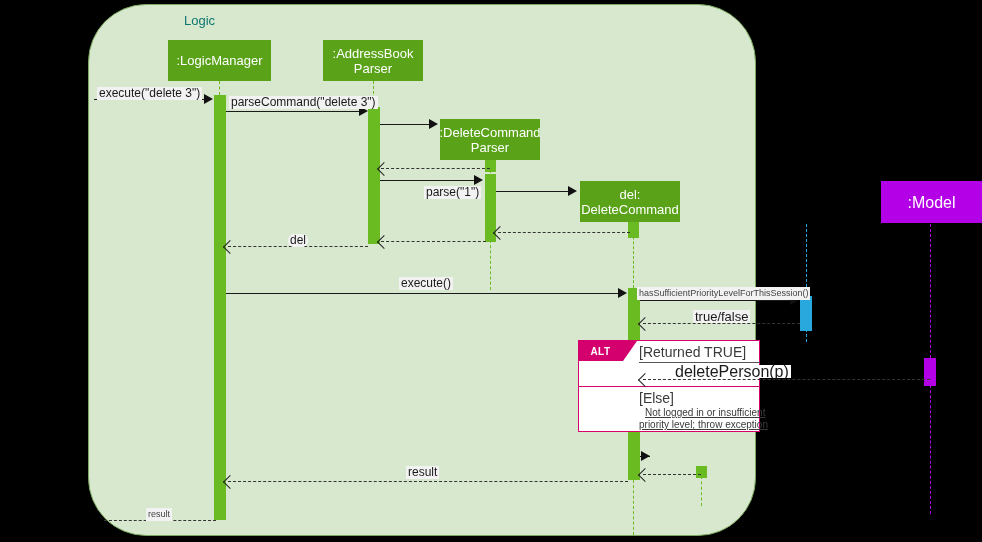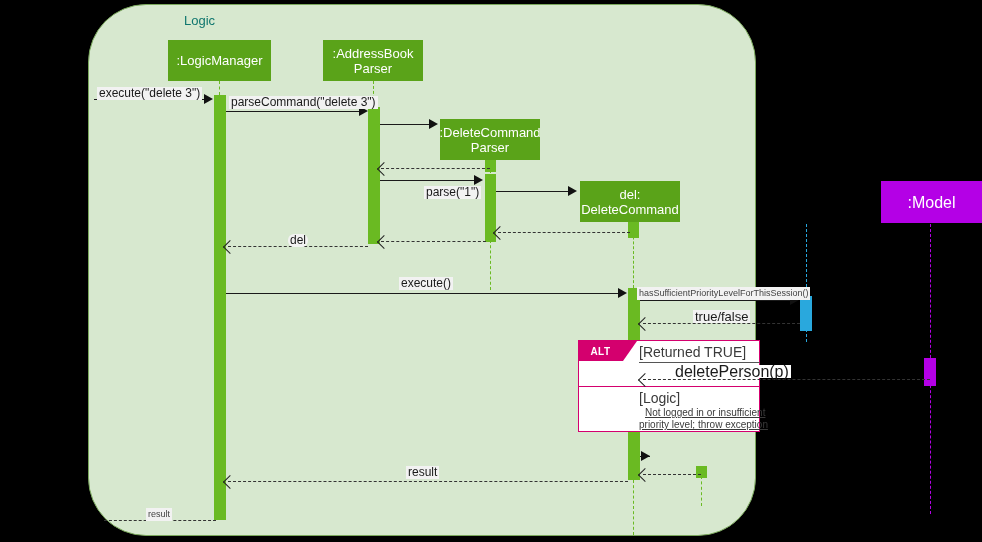--- a/index.html
+++ b/index.html
@@ -259,21 +259,21 @@
   </div>
   <div class="alt-tab-notch" style="left:623px; top:341px;"></div>
 
   <div class="guard" style="left:639px; top:344px;">[Returned TRUE]</div>
   <div class="sep-line" style="left:639px; top:362px; width:121px;"></div>
 
   <div class="msg-line dashed" style="left:643px; top:379px; width:287px;"></div>
   <div class="arrowhead ah-left-open" style="left:640px; top:375px;"></div>
   <div class="msg-label onwhite" style="left:641px; top:365px; font-size:16px;margin-left:32px;">deletePerson(p)</div>
 
-  <div class="guard" style="left:639px; top:390px;">[Logic]</div>
+  <div class="guard" style="left:639px; top:390px;">[Else]</div>
   <div class="frag-note" style="left:645px; top:406px;">Not logged in or insufficient</div>
   <div class="frag-note" style="left:639px; top:418px;">priority level; throw exception</div>
 
   <div class="msg-line" style="left:640px; top:456px; width:10px;"></div>
   <div class="arrowhead ah-right" style="left:641px; top:451px;"></div>
 
   <div class="msg-line dashed" style="left:643px; top:474px; width:58px;"></div>
   <div class="arrowhead ah-left-open" style="left:640px; top:470px;"></div>
 
   <div class="msg-line dashed" style="left:228px; top:481px; width:400px;"></div>

